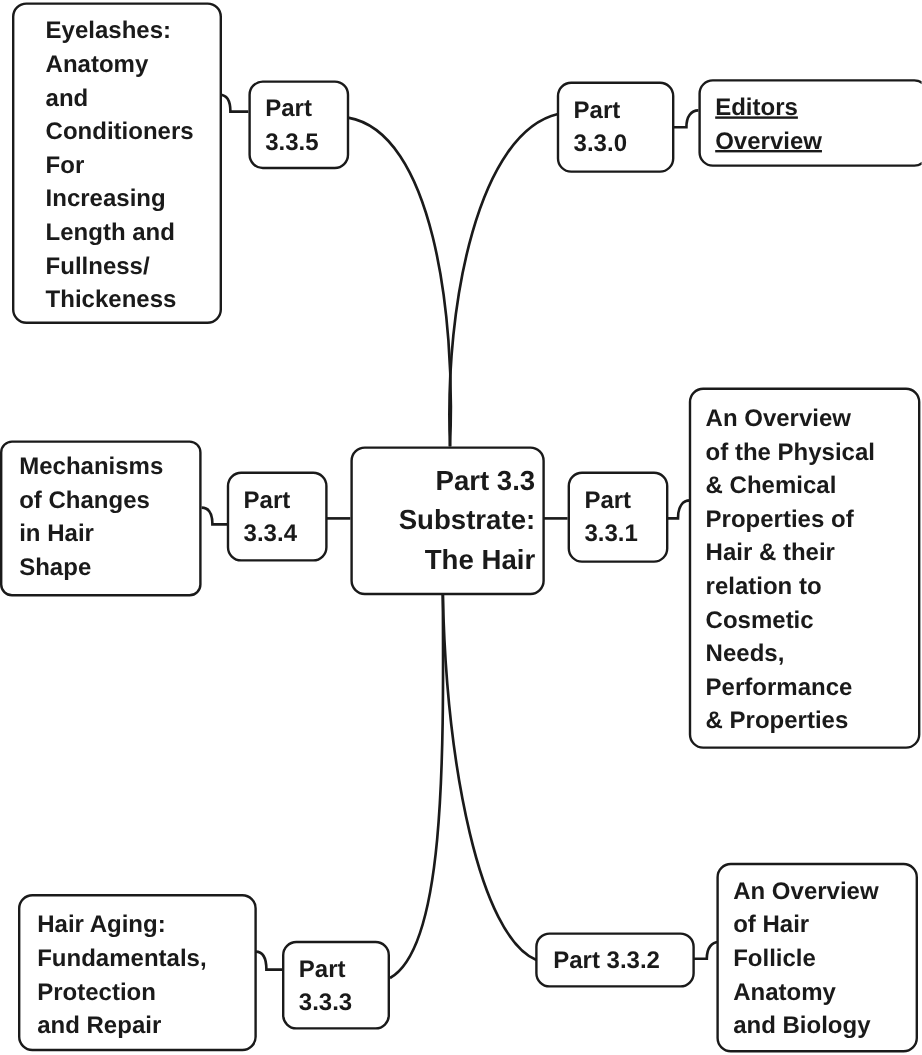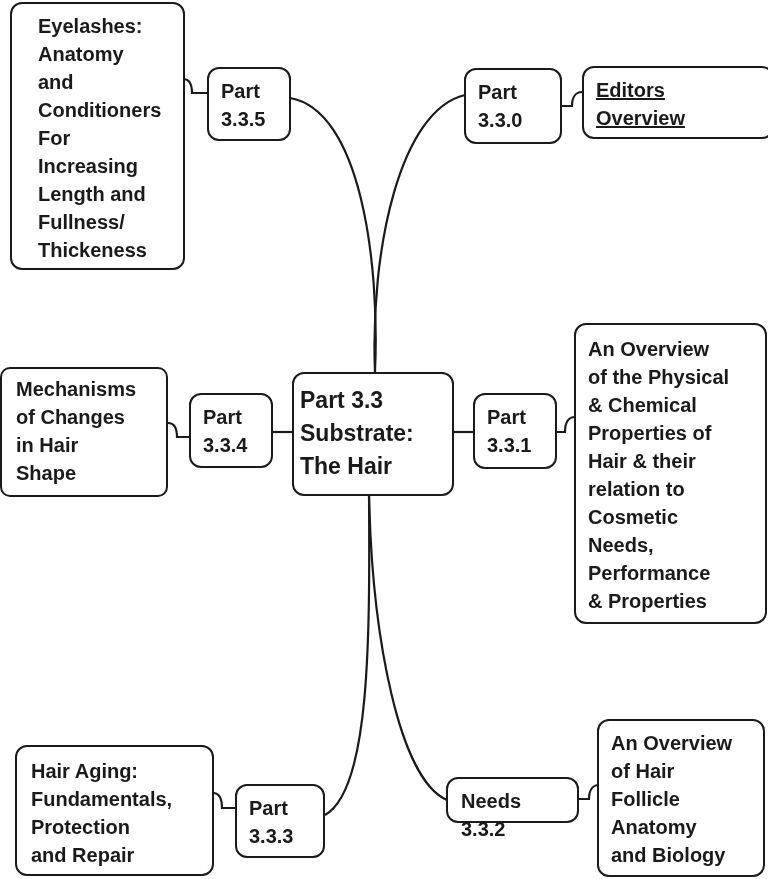--- a/index.html
+++ b/index.html
@@ -4,21 +4,21 @@
   <style>
     html, body { margin: 0; padding: 0; background: #ffffff; }
     body { width: 768px; height: 879px; position: relative; overflow: hidden;
            font-family: "Liberation Sans", "DejaVu Sans", sans-serif; color: #1a1a1a; }
     svg.links { position: absolute; left: 0; top: 0; width: 768px; height: 879px; }
     svg.links path { fill: none; stroke: #1a1a1a; stroke-width: 2.2; }
     .node { position: absolute; box-sizing: border-box; border: 2.5px solid #1a1a1a;
             border-radius: 12px; background: #fff; font-weight: bold; font-size: 20px;
             line-height: 28px; padding: 4px 10px; white-space: pre-line; }
     .part { font-size: 20px; line-height: 28px; padding: 8px 12px; }
-    .center { font-size: 23px; line-height: 33px; text-align: left; padding: 10px 6px; }
+    .center { font-size: 23px; line-height: 33px; text-align: right; padding: 10px 6px; }
   </style>
 </head>
 <body>
 
 <svg class="links">
 
   <path d="M375,372 C370,250 400,110 465,95"></path>
   <path d="M375,372 C380,260 360,110 290,98"></path>
   <path d="M453,432 L473,432"></path>
   <path d="M292,432 L272,432"></path>
@@ -48,21 +48,21 @@
 of the Physical
 &amp; Chemical
 Properties of
 Hair &amp; their
 relation to
 Cosmetic
 Needs,
 Performance
 &amp;  Properties</div>
 
-<div class="node part" style="left:446px; top:777px; width:133px; height:46px; padding:8px 13px;">Needs 3.3.2</div>
+<div class="node part" style="left:446px; top:777px; width:133px; height:46px; padding:8px 13px;">Part 3.3.2</div>
 <div class="node" style="left:597px; top:719px; width:168px; height:158px; padding:8px 12px;">An Overview
 of Hair
 Follicle
 Anatomy
 and Biology</div>
 
 <div class="node part" style="left:235px; top:784px; width:90px; height:74px;">Part
 3.3.3</div>
 <div class="node" style="left:15px; top:745px; width:199px; height:131px; padding:10px 14px;">Hair Aging:
 Fundamentals,

